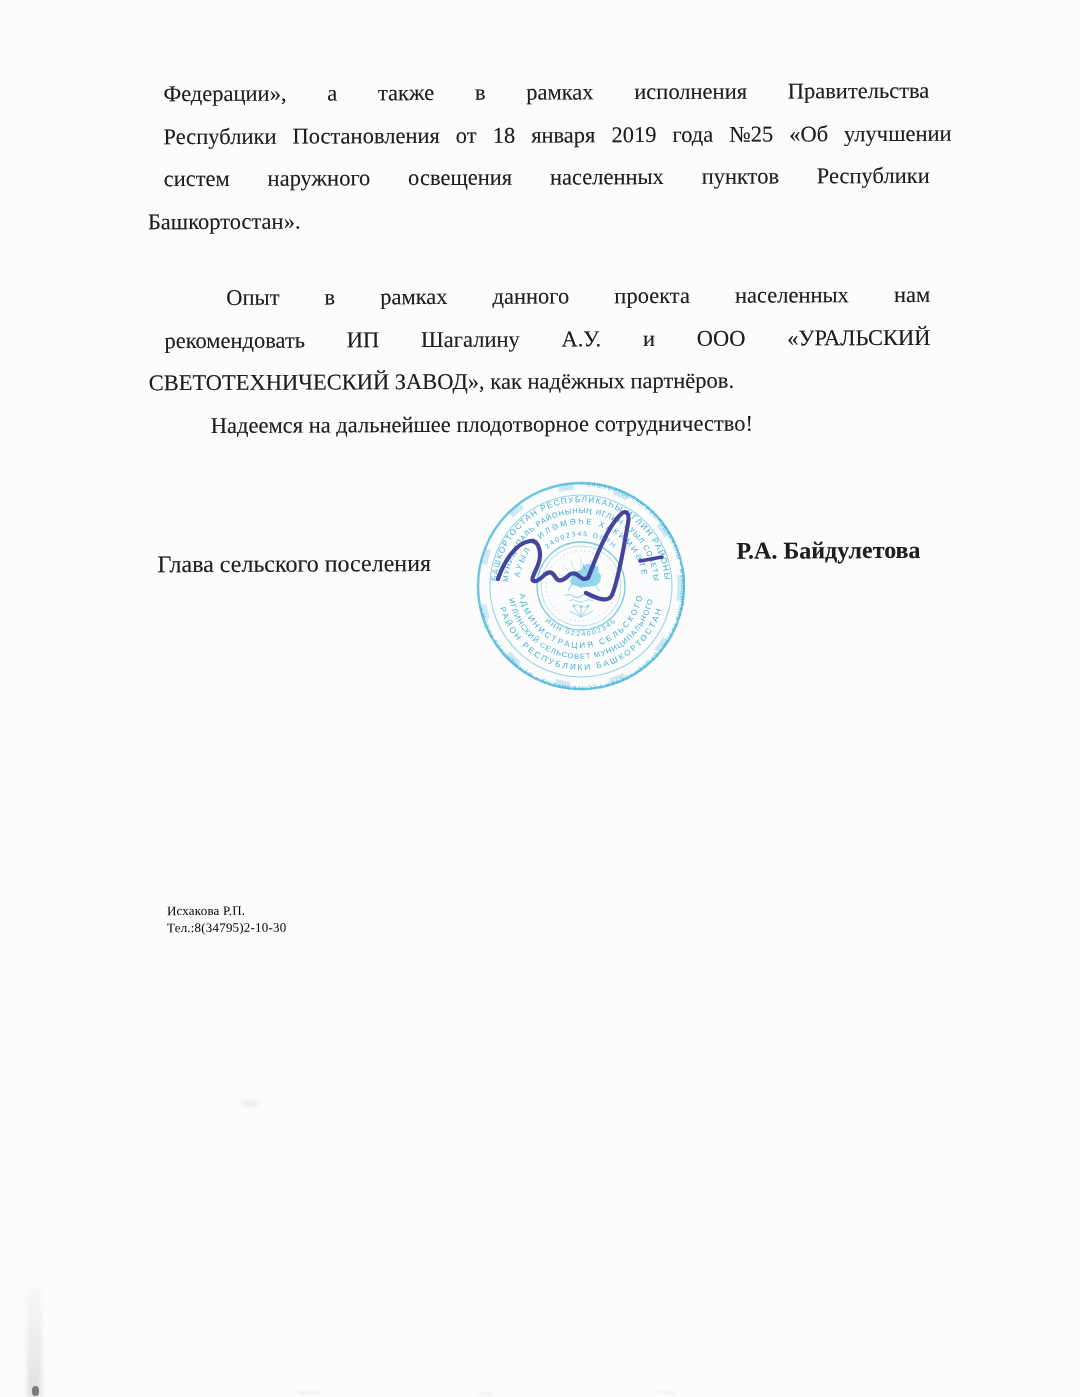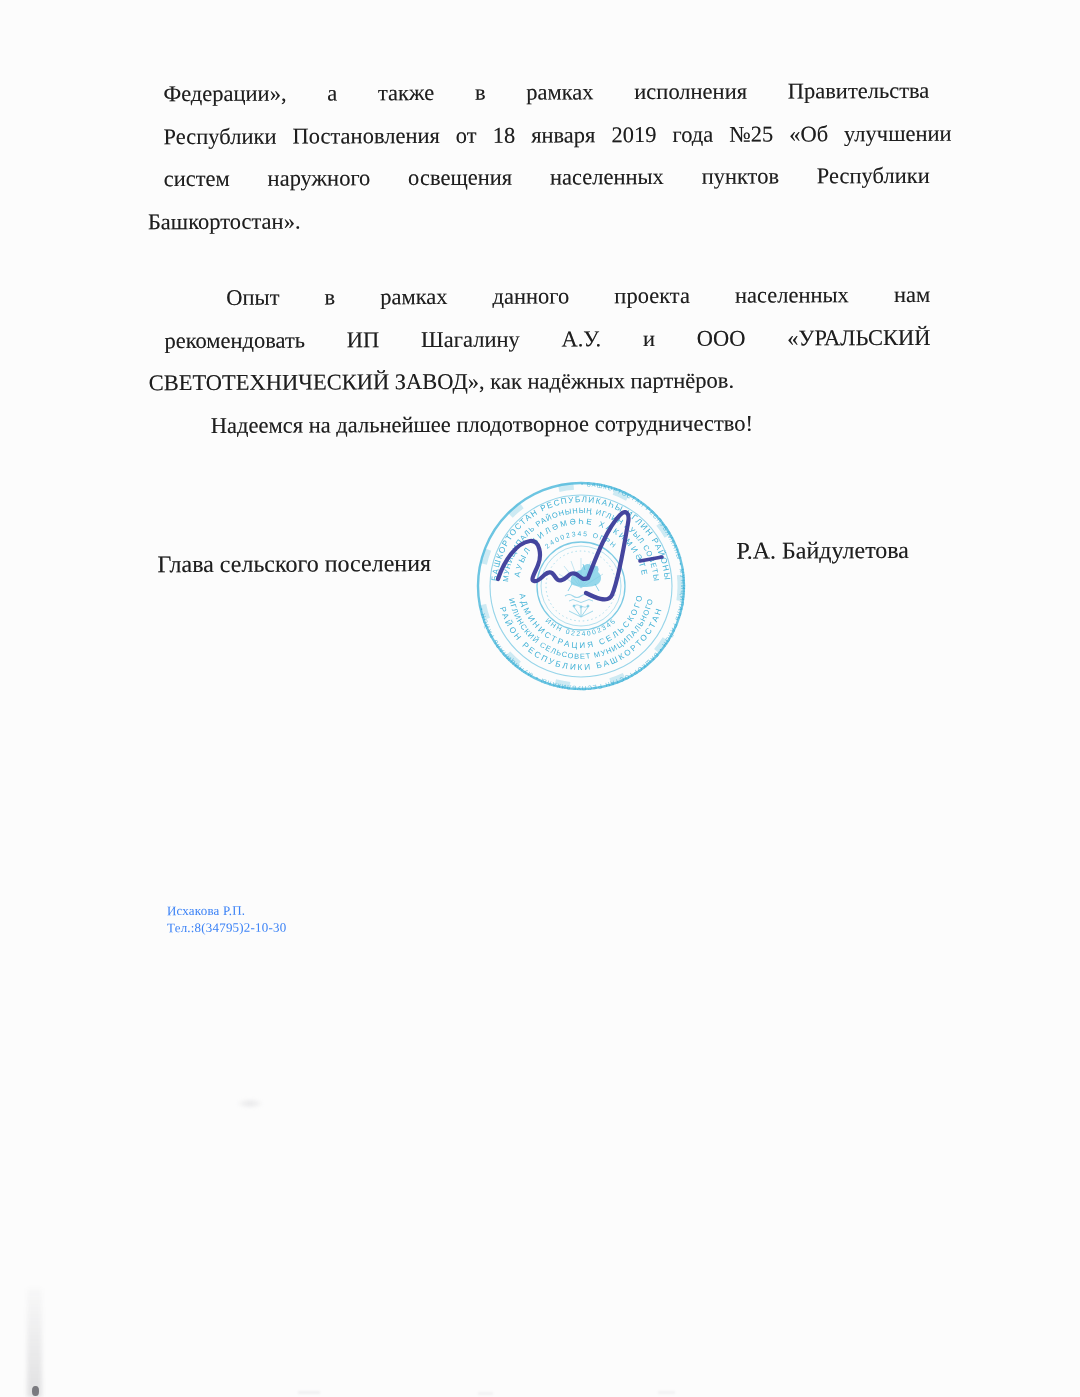--- a/index.html
+++ b/index.html
@@ -25,24 +25,25 @@
   .para .line.ind:not(.just){text-indent:62px;}
   #para-0{top:72px;}
   #para-1{top:276px;}
   .sig-title{
     position:absolute;left:158px;top:550px;font-size:24px;white-space:nowrap;
     text-shadow:0 0 .4px rgba(20,20,20,.45);
   }
   .sig-name{
     position:absolute;left:737px;top:539px;font-size:24px;white-space:nowrap;
     text-shadow:0 0 .4px rgba(20,20,20,.45);
+    font-weight:bold;
   }
   .footer{
     position:absolute;left:166px;top:902px;font-size:13px;line-height:16.5px;
-    color:#3b82f6;letter-spacing:.2px;
+    color:#000000;letter-spacing:.2px;
   }
   .stamp-wrap{position:absolute;left:471px;top:476px;width:220px;height:220px;filter:blur(.2px);}
   .sig-ink-wrap{position:absolute;left:490px;top:503px;width:180px;height:105px;}
   .stamp-wrap svg text{font-family:"Liberation Sans","DejaVu Sans",sans-serif;}
   
   .artifact{position:absolute;pointer-events:none;}
   .smudge1{left:236px;top:1098px;width:28px;height:11px;border-radius:50%;
     background:radial-gradient(ellipse at center,rgba(150,150,160,.20),rgba(150,150,160,0) 70%);
     filter:blur(1.5px);}
   .edge-strip{left:27px;top:1288px;width:15px;height:109px;

